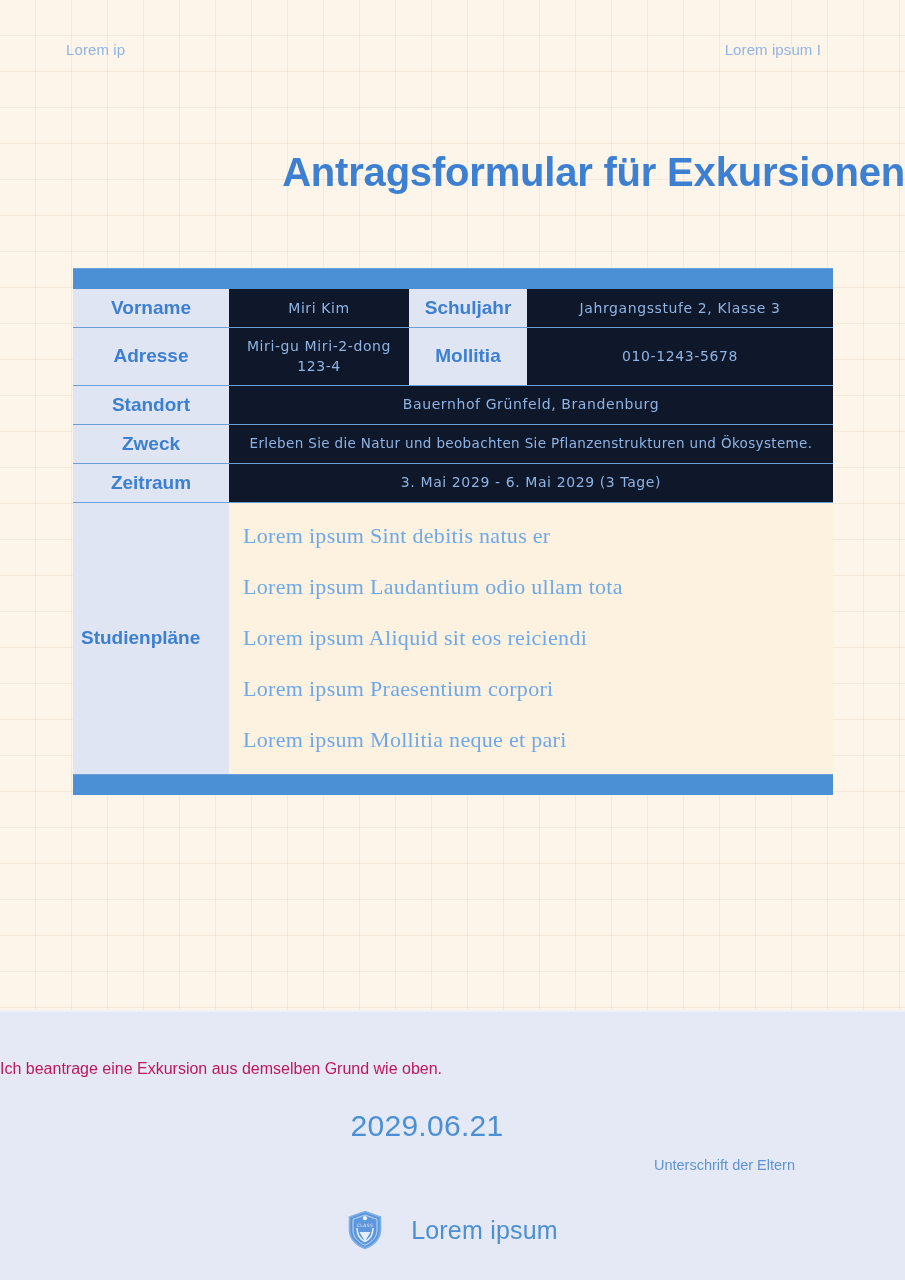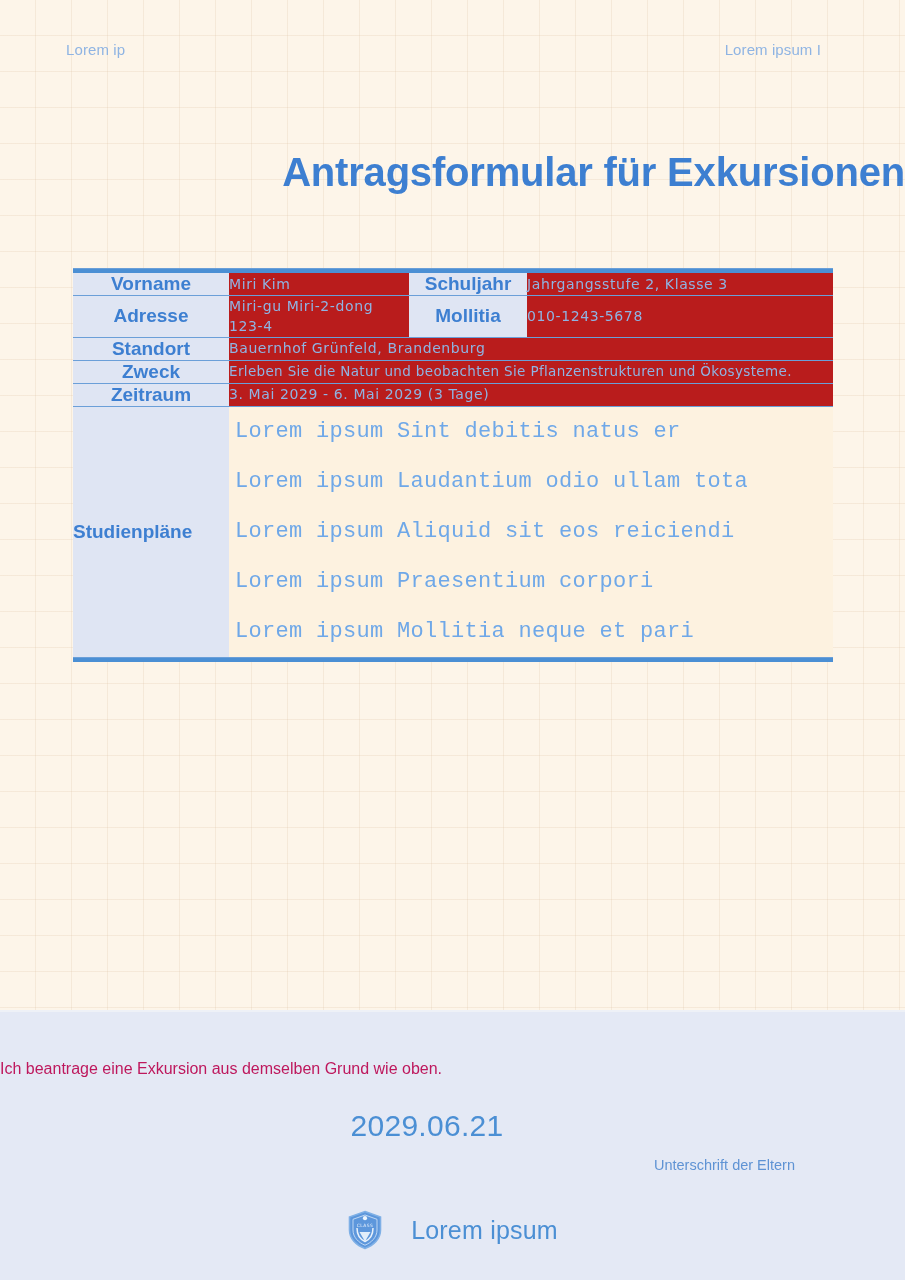--- a/index.html
+++ b/index.html
@@ -53,21 +53,21 @@
 
   
   .form-table {
     position: absolute;
     left: 73px;
     top: 268px;
     width: 760px;
     border-collapse: collapse;
     table-layout: fixed;
   }
-  .form-table tr > * { padding: 0; margin-left: 48px; }
+  .form-table tr > * { padding: 8px; margin-left: 48px; }
 
   .rule-top  { height: 4px; background: #4b8fd4; }
   .rule-bot  { height: 4px; background: #4b8fd4; }
 
   td {
     border-top: 1.4px solid #6b9fd8;
     vertical-align: middle;
   }
   tr.first-row td { border-top: none; }
 
@@ -75,22 +75,23 @@
     background: #dfe5f3;
     color: #3d7fd1;
     font-weight: bold;
     font-size: 19px;
     text-align: center;
     padding: 10px 4px;
   }
   .lbl-sm { font-size: 17px; }
 
   .val {
-    background: #b91c1c;
+    background: #0f172a;
     color: #8fb4e3;
+    text-align: center;
     font-size: 14px;
     font-family: "DejaVu Sans", sans-serif;
     letter-spacing: .6px;
     padding: 10px 6px;
     line-height: 1.45;
   }
   .val.wide { font-size: 13.5px; letter-spacing: .35px; }
 
   
   .plans-lbl {
@@ -101,21 +102,21 @@
     text-align: left;
     vertical-align: middle;
   }
   .plans-cell {
     background: #fdf2e0;
     padding: 22px 0 26px 0;
     vertical-align: middle;
   }
   .plan-line {
     color: #6fa8e8;
-    font-family: Liberation Mono, monospace;
+    font-family: Liberation Serif, serif;
     font-size: 22px;
     letter-spacing: .3px;
     padding: 12.5px 0 12.5px 6px;
     white-space: nowrap;
   }
 
   
   .footer {
     position: absolute;
     left: 0;

